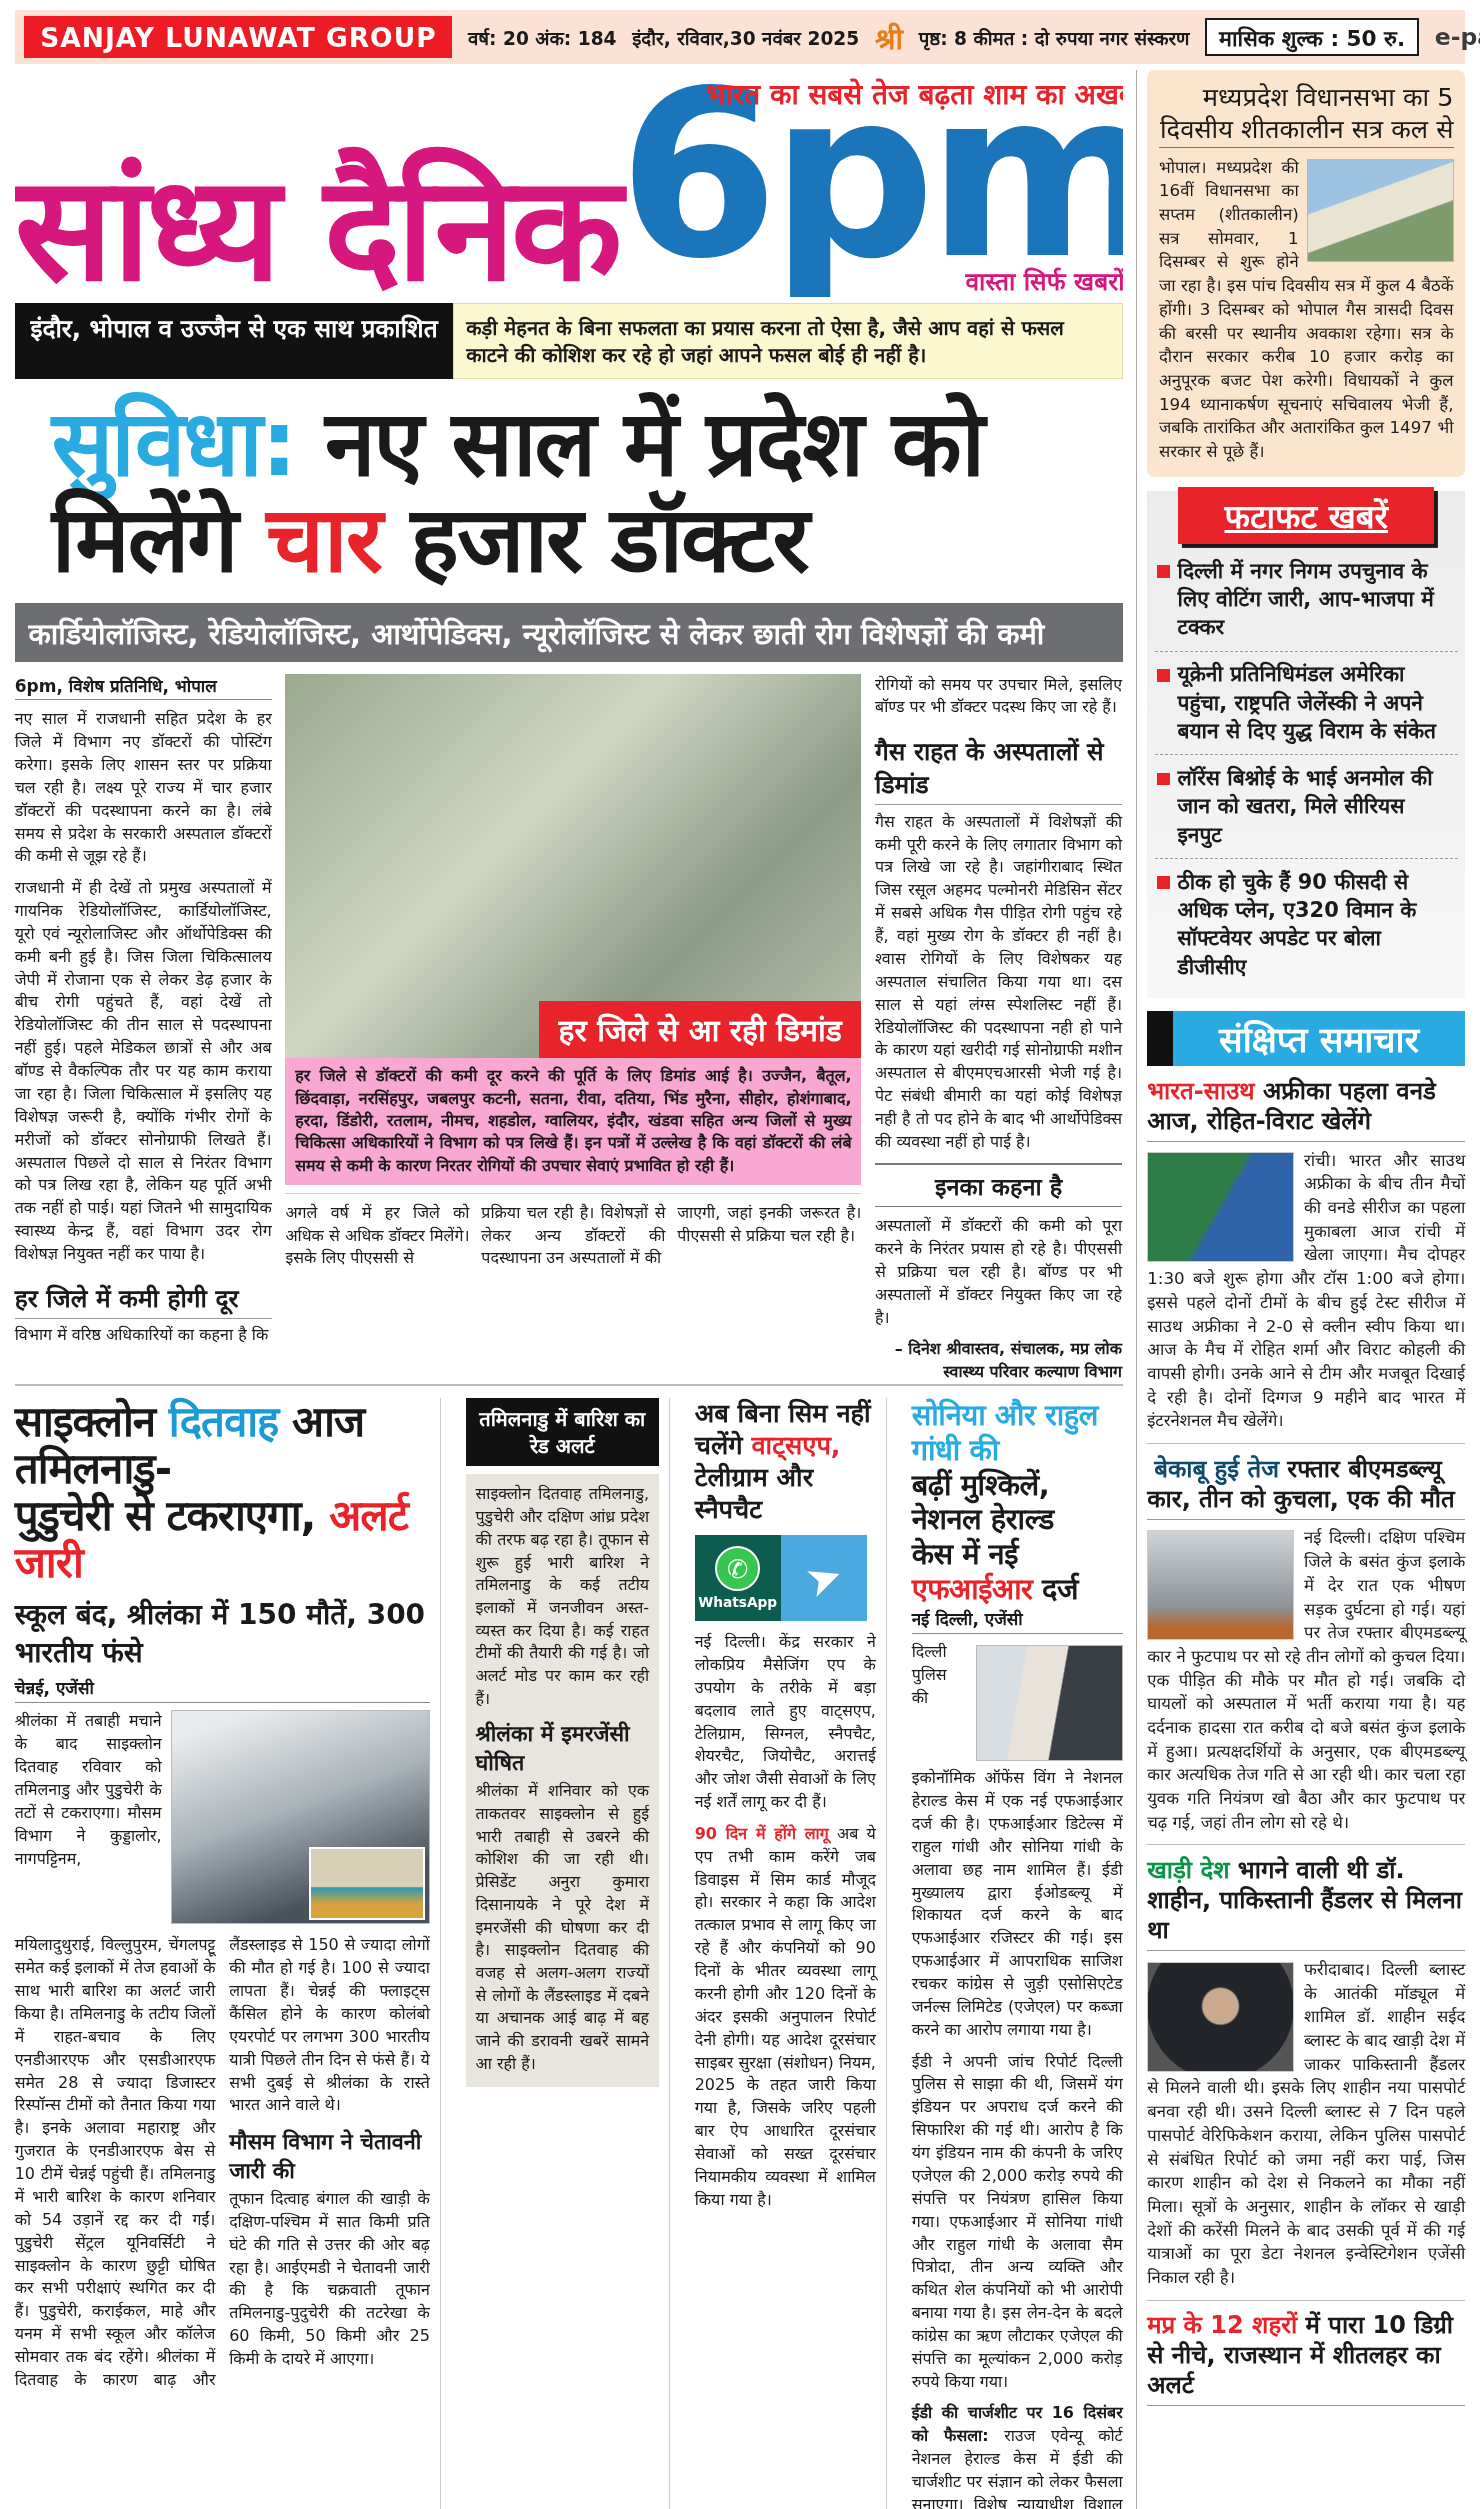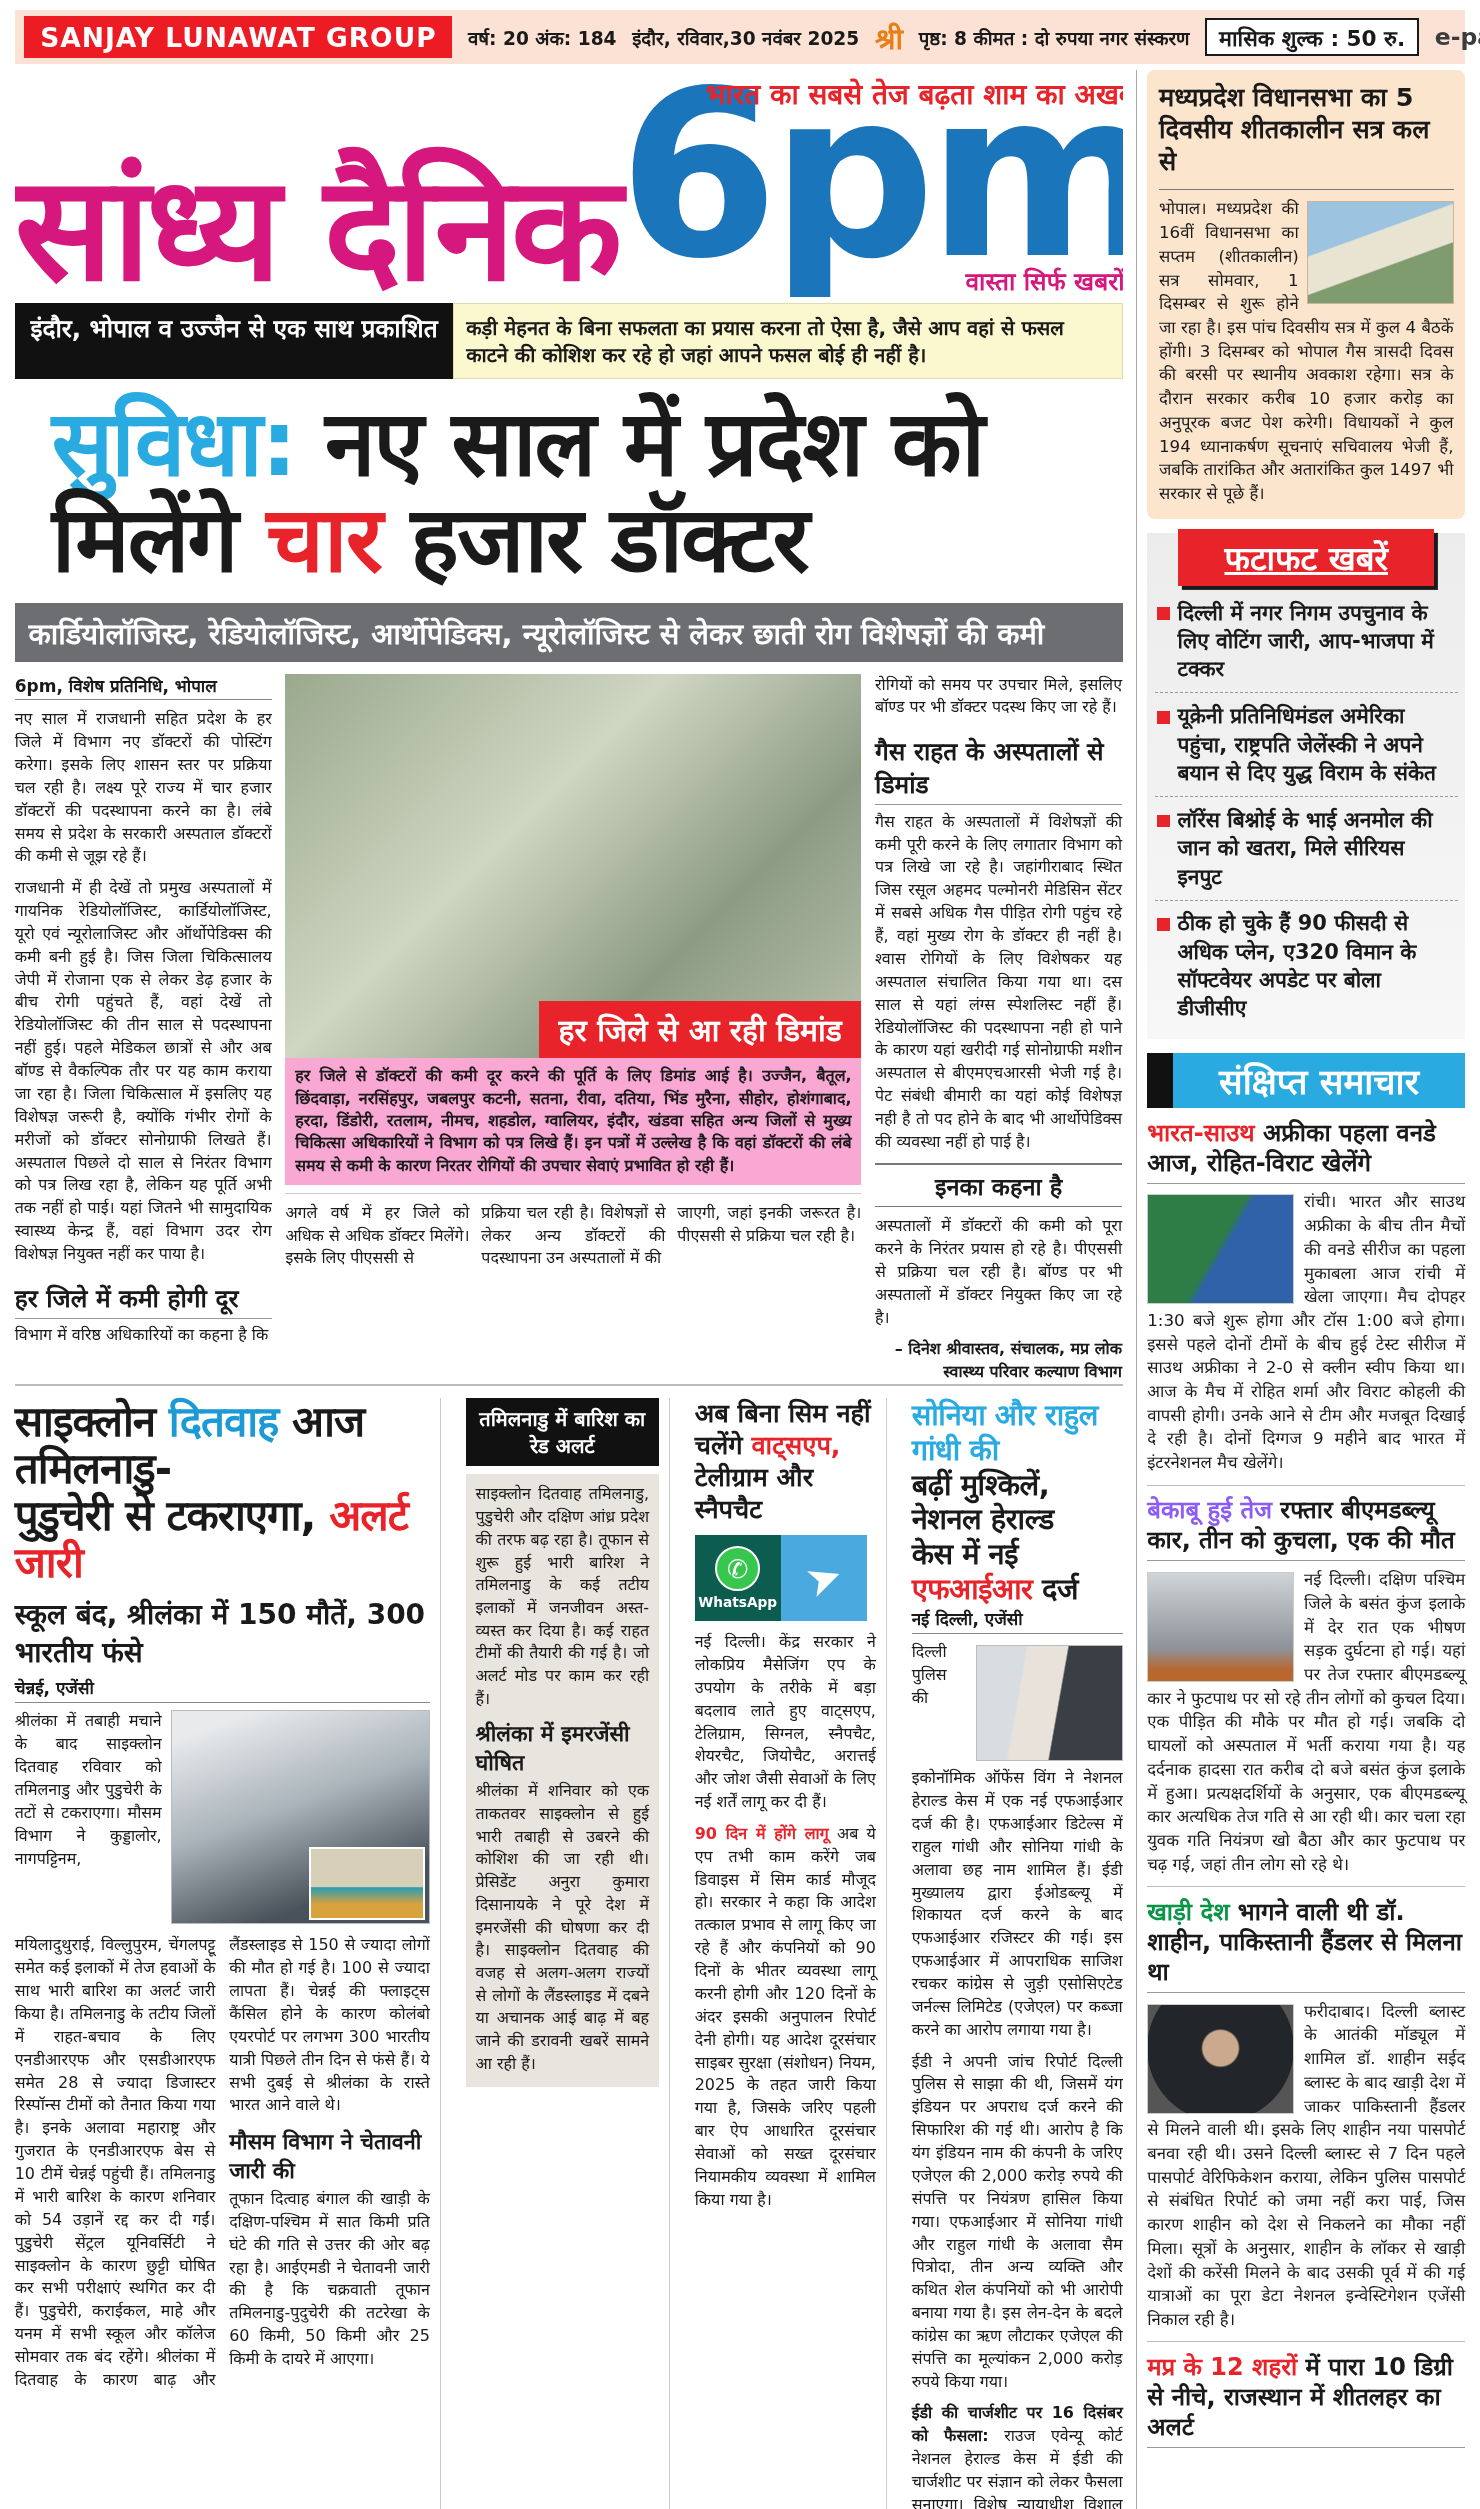--- a/index.html
+++ b/index.html
@@ -47,36 +47,36 @@
   .doctors-photo { width:576px; height:384px; }
   .photo-band { position:absolute; right:0; bottom:0; background:#e8242a; color:#fff; font-weight:800; font-size:30px; padding:7.8px 19.6px; }
   .caption-box { background:#f9a8d4; padding:7.8px 9.8px; font-size:16px; line-height:1.4; text-align:justify;font-weight:bold; }
   .below-row { display:flex; gap:11.8px; border-top:1px solid #ccc; margin-top:7.8px; padding-top:7.8px; }
   .below-row p { flex:1; }
   .saying-head { text-align:center; font-size:23.5px; font-weight:800; border-top:2px solid #777; border-bottom:1px solid #777; padding:4.9px 0; margin:7.8px 0; }
   .quote-by { font-weight:bold; font-size:16px; text-align:right; line-height:1.4; }
 
   
   .vidh-box { background:#fce5cd; border-radius:7.8px; padding:11.8px 11.8px 13.7px; }
-  .vidh-title { font-size:25.5px; font-weight:700; text-align:left; line-height:1.25; border-bottom:1px solid #777; padding-bottom:11px; margin-bottom:7.8px; }
+  .vidh-title { font-size:25.5px; font-weight:400; text-align:right; line-height:1.25; border-bottom:1px solid #777; padding-bottom:1px; margin-bottom:7.8px; }
   .vidh-body { font-size:16.7px; line-height:1.42; text-align:justify; }
   .assembly-photo { float:right; width:147px; height:103px; margin:3.9px 0 3.9px 7.8px; background:linear-gradient(160deg,#9cc4e0 35%,#e9e4d2 36% 60%,#7f9c6e 61%); border:1px solid #cbb49a; }
   .fatafat { background:linear-gradient(180deg,#ececec,#f7f7f7); margin-top:13.7px; padding:0 7.8px 7.8px; }
   .fatafat-title { background:#e8242a; color:#fff; font-weight:800; font-size:33px; text-align:center; padding:5.9px 9.8px; margin:0 23.5px; position:relative; top:-3.9px; box-shadow:3.9px 3.9px 0 #1a1a1a;text-decoration:underline; }
   .fatafat ul { list-style:none; }
   .fatafat li { display:flex; gap:7.8px; font-size:21px; font-weight:bold; line-height:1.35; padding:8.8px 2px; border-bottom:1px dashed #9a9a9a; }
   .fatafat li:last-child { border-bottom:none; }
   .sq-bullet { flex:0 0 12.7px; width:12.7px; height:12.7px; background:#e8242a; margin-top:8.8px; }
   .sankshipt-head { display:flex; align-items:stretch; margin:13.7px 0 9.8px; }
   .sankshipt-bar { flex:1; background:#29aae1; color:#fff; font-weight:800; font-size:35px; text-align:center; padding:3.9px 0; }
   .sankshipt-sq { width:25.5px; background:#111; }
   .sb-story { border-bottom:1px solid #bbb; padding-bottom:9.8px; margin-bottom:9.8px; }
   .sb-story:last-child { border-bottom:none; }
   .sb-h { font-size:24px; font-weight:800; line-height:1.25; border-bottom:1px solid #999; padding-bottom:4.9px; margin-bottom:6.9px; }
-  .c-red { color:#e8242a; } .c-mag { color:#8b5cf6; } .c-grn { color:#0a9448; } .c-cyan { color:#29aae1; } .c-blue { color:#1b9ad6; }
+  .c-red { color:#e8242a; } .c-mag { color:#0c4a6e;margin-left:7px; } .c-grn { color:#0a9448; } .c-cyan { color:#29aae1; } .c-blue { color:#1b9ad6; }
   .sb-body { font-size:16.7px; line-height:1.42; text-align:justify; }
   .sb-photo { float:left; width:147px; height:110px; margin:3.9px 9.8px 3.9px 0; border:1px solid #ccc; }
   .cricket-photo { background:linear-gradient(120deg,#2e7d46 48%,#2f62a8 52%); }
   .bmw-photo { background:linear-gradient(180deg,#cfd4d8,#8e9399 70%,#b8672f 90%); }
   .shaheen-photo { background:radial-gradient(circle at 50% 40%,#caa98e 18%,#22262b 20% 75%,#555 76%); }
 
   
   .mid-band { display:flex; gap:25px; margin-top:1px; border-top:2px solid #bbb; padding-top:11.8px; }
   .mid-band > * { border-right:1px solid #ccc; padding-right:9.8px; }
   .mid-band > *:last-child { border-right:none; padding-right:0; }

